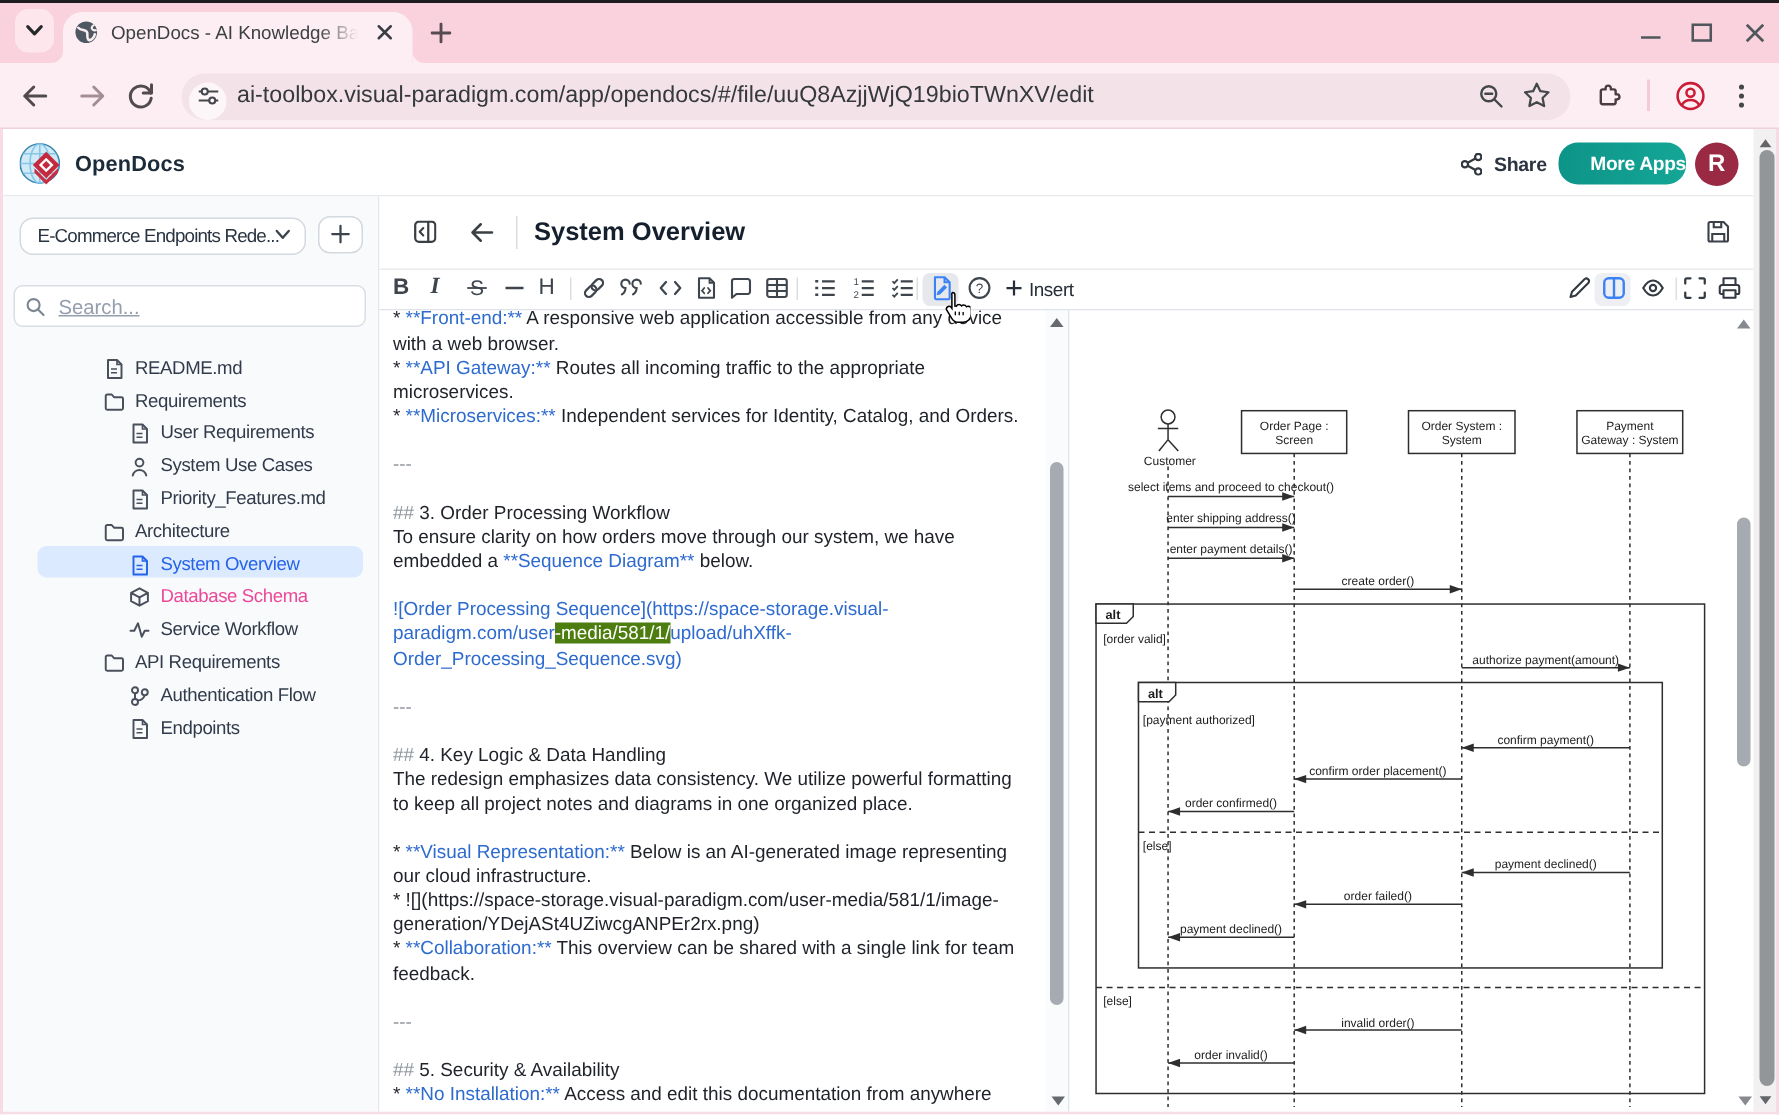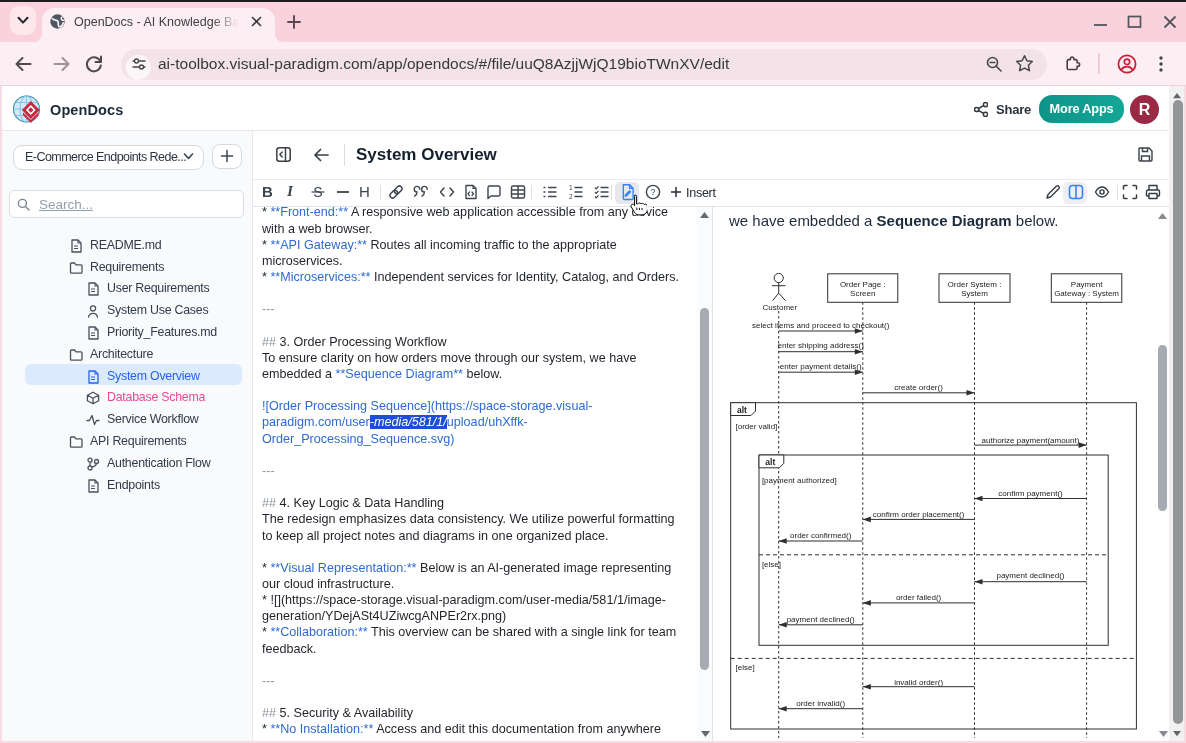--- a/index.html
+++ b/index.html
@@ -18,21 +18,21 @@
   #btoolbar { left:0; top:42px; width:1186px; height:44px; background:#fdeef3; border-bottom:1px solid #efd2db; }
   #urlpill { left:121px; top:48.5px; width:926px; height:31px; border-radius:15.5px; background:#f3e3e9; }
   #urltext { left:158px; top:55px; font-size:15.5px; color:#35393c; letter-spacing:0px; }
 
   
   #app { left:0; top:86px; width:1186px; height:657px; background:#fff; border-left:2px solid #f8dce4; border-right:2px solid #f8dce4; border-bottom:2px solid #f8dce4; }
   #appheader { left:2px; top:87px; width:1167px; height:44px; background:#fff; border-bottom:1px solid #e7e9ec; }
   #applogo { left:13px; top:95px; width:30px; height:30px; }
   #apptitle { left:50px; top:102px; font-size:14.5px; font-weight:700; color:#1c2b3a; letter-spacing:0.1px; }
   #sharewrap { left:996px; top:101.5px; color:#2b3440; font-size:13px; font-weight:700; letter-spacing:-0.2px; }
-  #moreapps { left:1039px; top:95px; width:85px; height:28px; border-radius:13px; background:linear-gradient(90deg,#0d9488,#14a696); color:#fff; font-size:12.8px; font-weight:700; letter-spacing:-0.2px; text-align:center; line-height:28px; }
+  #moreapps { left:1039px; top:95px; width:85px; height:28px; border-radius:13px; background:linear-gradient(90deg,#0d9488,#14a696); color:#fff; font-size:12.8px; font-weight:700; letter-spacing:-0.2px; text-align:right; line-height:28px; }
   #ravatar { left:1130px; top:94.5px; width:29px; height:29px; border-radius:50%; background:#9a2a44; color:#fff; font-weight:700; font-size:16px; text-align:center; line-height:29px; }
 
   
   #sidebar { left:2px; top:131px; width:251px; height:610px; background:#f9fafb; border-right:1px solid #e5e7ea; }
   #projdrop { left:13px; top:145px; width:191px; height:25px; background:#fff; border:1px solid #d4d9e0; border-radius:9px; font-size:12.5px; letter-spacing:-0.55px; color:#2a3441; line-height:23px; padding-left:11px; }
   #projplus { left:212px; top:144px; width:30px; height:25px; background:#fff; border:1px solid #d4d9e0; border-radius:8px; text-align:center; }
   #searchbox { left:9px; top:190px; width:235px; height:28px; background:#fff; border:1px solid #dadee4; border-radius:6px; }
   #searchtxt { left:39px; top:197px; font-size:13.5px; color:#949ead;text-decoration:underline; }
   .titem { position:absolute; left:0; width:251px; height:22px; font-size:12.4px; letter-spacing:-0.25px; color:#313b4b;margin-left:47px; }
   .titem .ic { position:absolute; top:4px; width:14px; height:14px; }
@@ -48,21 +48,21 @@
   #edtoolbar { left:253px; top:180px; width:916px; height:27px; background:#fff; border-bottom:1px solid #dfe3e8; }
   .tbdiv { position:absolute; top:185px; width:1px; height:15px; background:#dcdfe3; }
   #penbox { left:615px; top:182px; width:24px; height:22px; background:#e6e8eb; border-radius:5px; }
   #insertlbl { left:686px; top:185.5px; font-size:12.6px; letter-spacing:-0.3px; color:#272e38; }
 
   
   #editor { left:253px; top:207px; width:444px; height:534px; background:#fff; overflow:hidden; }
   #edlines { position:absolute; left:9px; top:-2.6px; font-size:12.6px; line-height:16.16px; color:#1f2329; white-space:pre; }
   .mdblue { color:#2e6bcf; }
   .mdgray { color:#8f979f; }
-  .sel { background:#1d4ed8; color:#fff;font-style:italic; }
+  .sel { background:#4d7c0f; color:#fff; }
 
   
   #edsb { left:697px; top:207px; width:15px; height:534px; background:#fafbfc; }
   #edthumb { left:700px; top:308px; width:9px; height:362px; background:#a6abb1; border-radius:5px; }
   #paneborder { left:712px; top:207px; width:1px; height:534px; background:#dfe3e8; }
 
   
   #preview { left:713px; top:207px; width:443px; height:534px; background:#fff; overflow:hidden; }
   #pvtitle { position:absolute; left:16px; top:5px; font-size:15px; color:#1e2b3c; }
   #pvsb { left:1156px; top:207px; width:13px; height:534px; background:#fff; }
@@ -384,21 +384,20 @@
 <svg class="abs" style="left:699px;top:211px" width="11" height="8" viewBox="0 0 11 8">
     <path d="M5.5 1 L10 7 H1 Z" fill="#66696d"></path>
   </svg>
 <div id="edthumb" class="abs"></div>
 <svg class="abs" style="left:700px;top:729.5px" width="11" height="8" viewBox="0 0 11 8">
     <path d="M5.5 7 L10 1 H1 Z" fill="#66696d"></path>
   </svg>
 <div id="paneborder" class="abs"></div>
 
 <div id="preview" class="abs">
-  <div id="pvtitle">we have embedded a <b>Sequence Diagram</b> below.</div>
   <svg id="diagram" width="443" height="534" viewBox="0 0 443 534" style="position:absolute;left:0;top:0">
       <line x1="65.7" y1="104" x2="65.7" y2="531" stroke="#2e2e2e" stroke-width="1" stroke-dasharray="2.5,2.5"></line>
       <line x1="149.8" y1="95.3" x2="149.8" y2="531" stroke="#2e2e2e" stroke-width="1" stroke-dasharray="2.5,2.5"></line>
       <line x1="261.5" y1="95.3" x2="261.5" y2="531" stroke="#2e2e2e" stroke-width="1" stroke-dasharray="2.5,2.5"></line>
       <line x1="373.6" y1="95.3" x2="373.6" y2="531" stroke="#2e2e2e" stroke-width="1" stroke-dasharray="2.5,2.5"></line>
       <circle cx="65.7" cy="71" r="4.6" fill="#fff" stroke="#2e2e2e" stroke-width="1"></circle>
       <line x1="65.7" y1="75.6" x2="65.7" y2="86.1" stroke="#2e2e2e" stroke-width="1"></line>
       <line x1="58.9" y1="78.7" x2="72.5" y2="78.7" stroke="#2e2e2e" stroke-width="1"></line>
       <line x1="65.7" y1="86.1" x2="59.6" y2="93.7" stroke="#2e2e2e" stroke-width="1"></line>
       <line x1="65.7" y1="86.1" x2="72.5" y2="93.7" stroke="#2e2e2e" stroke-width="1"></line>

